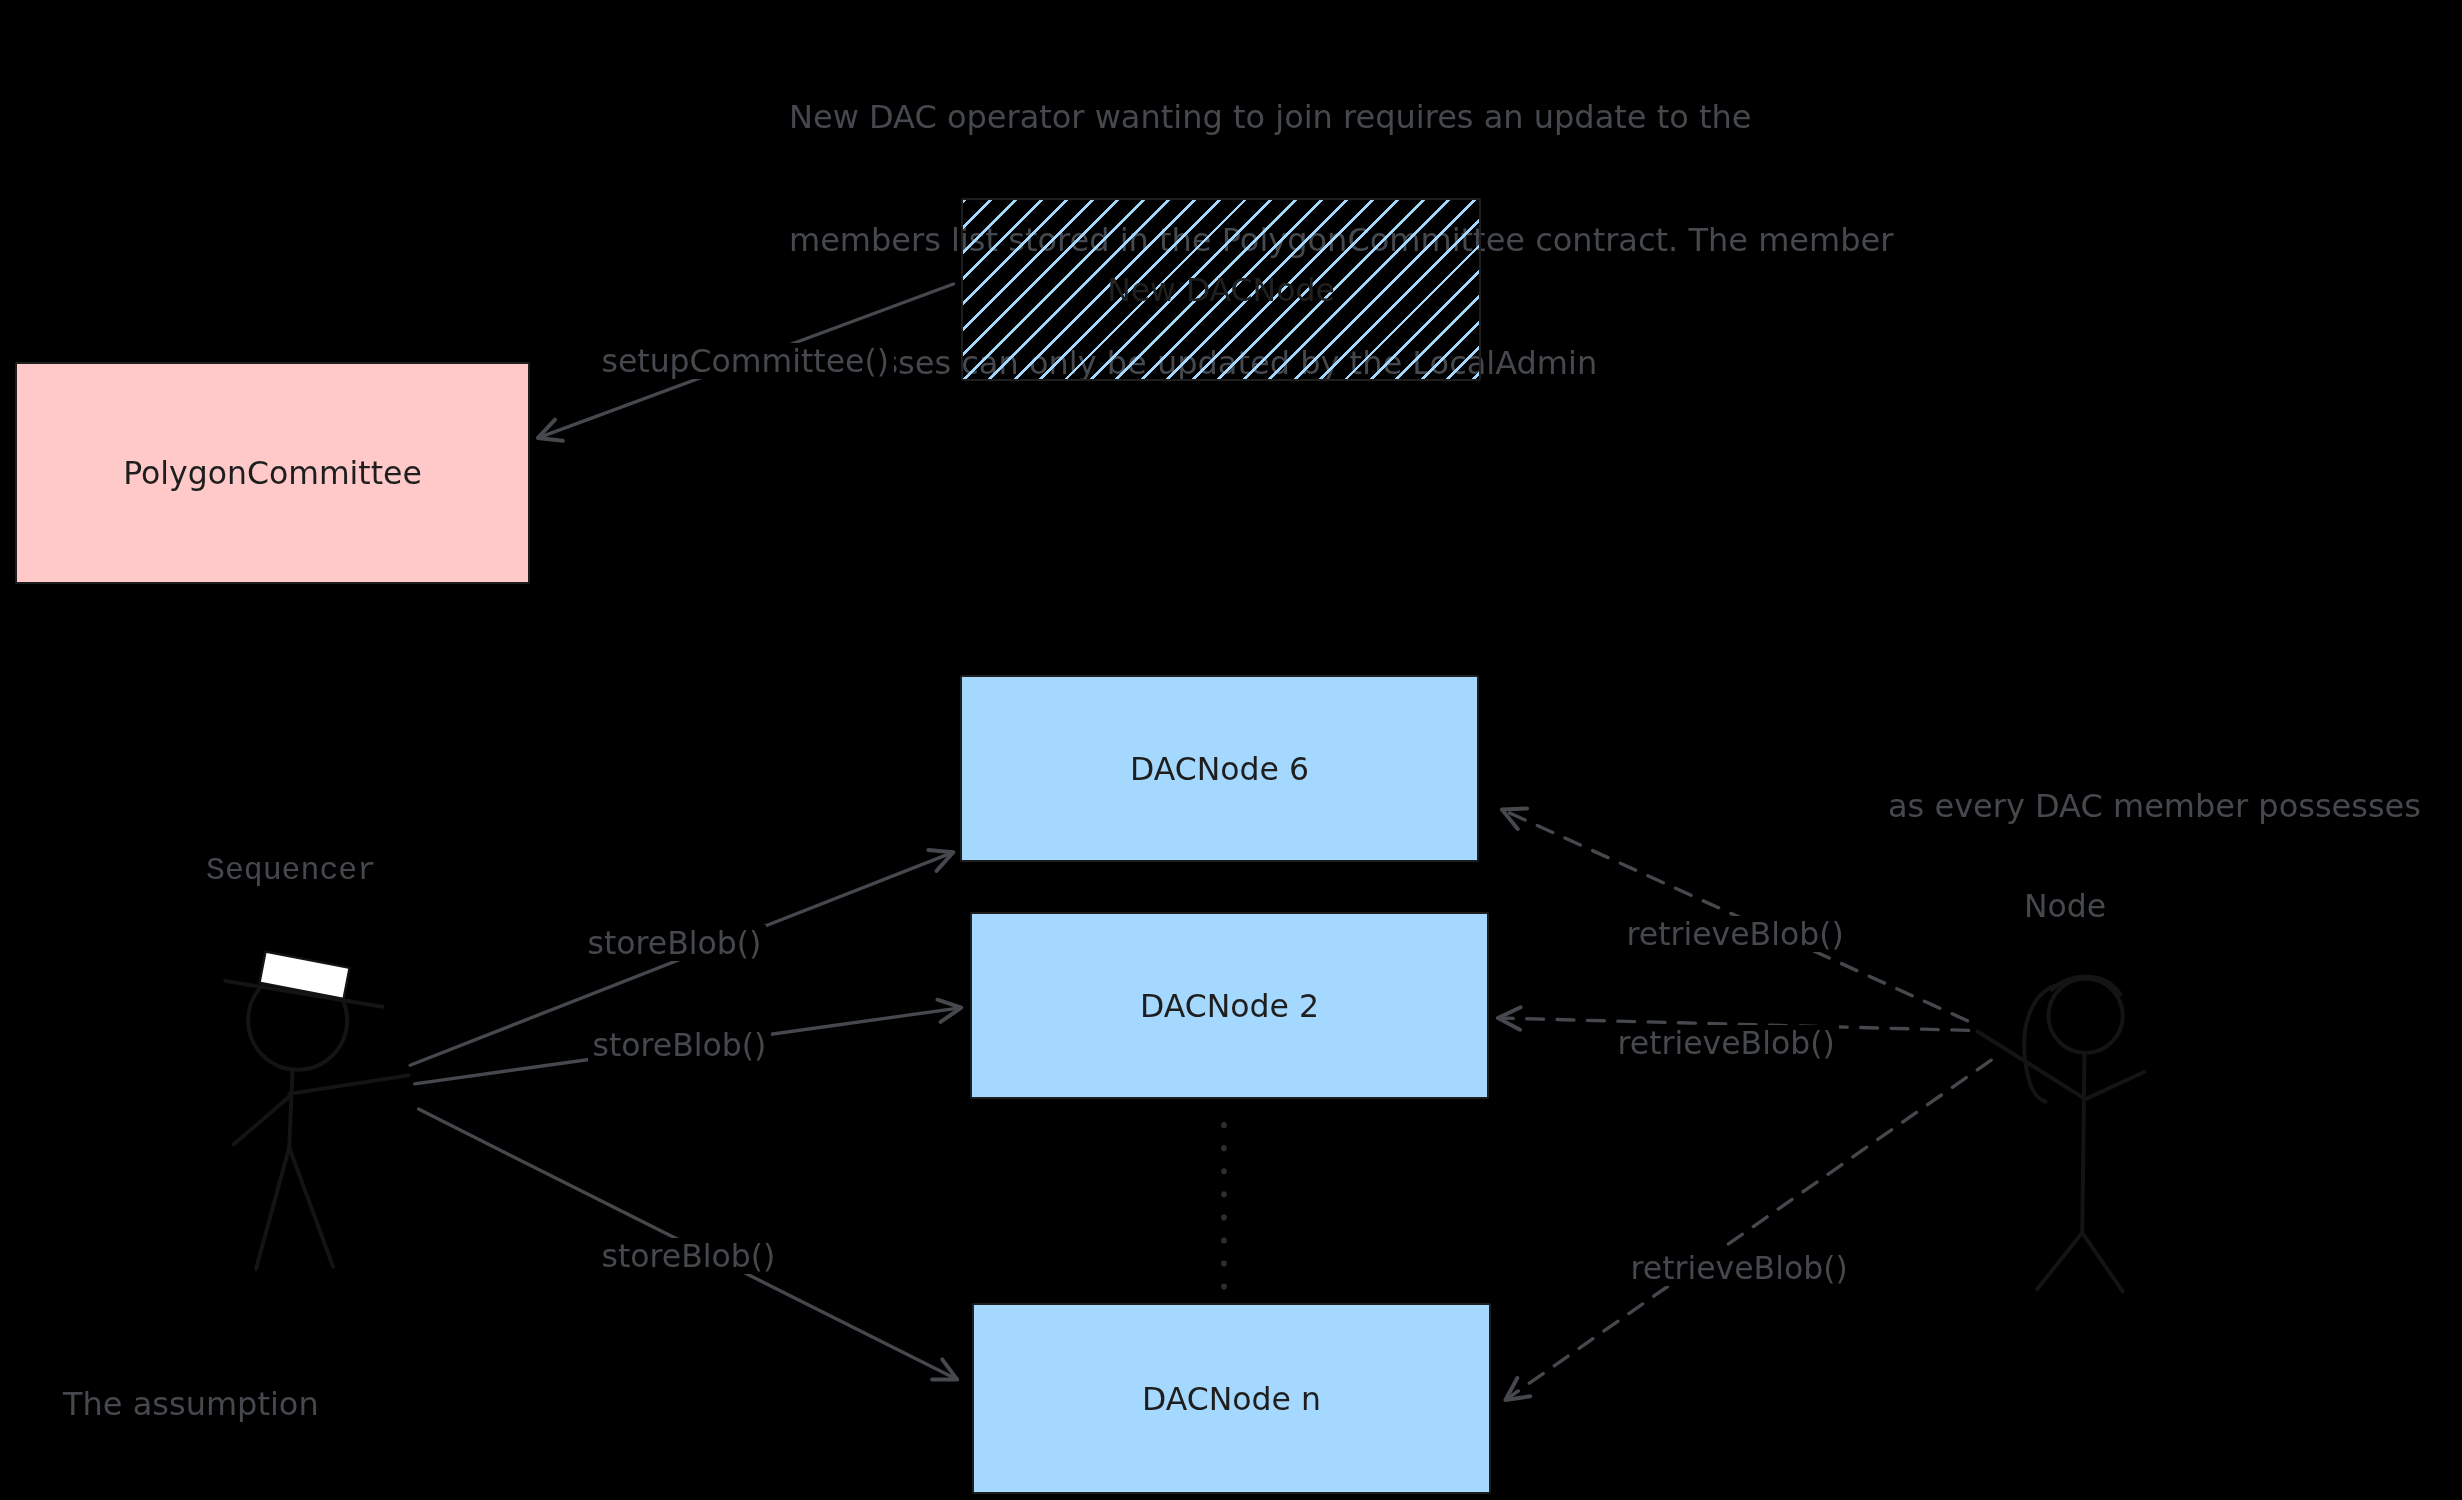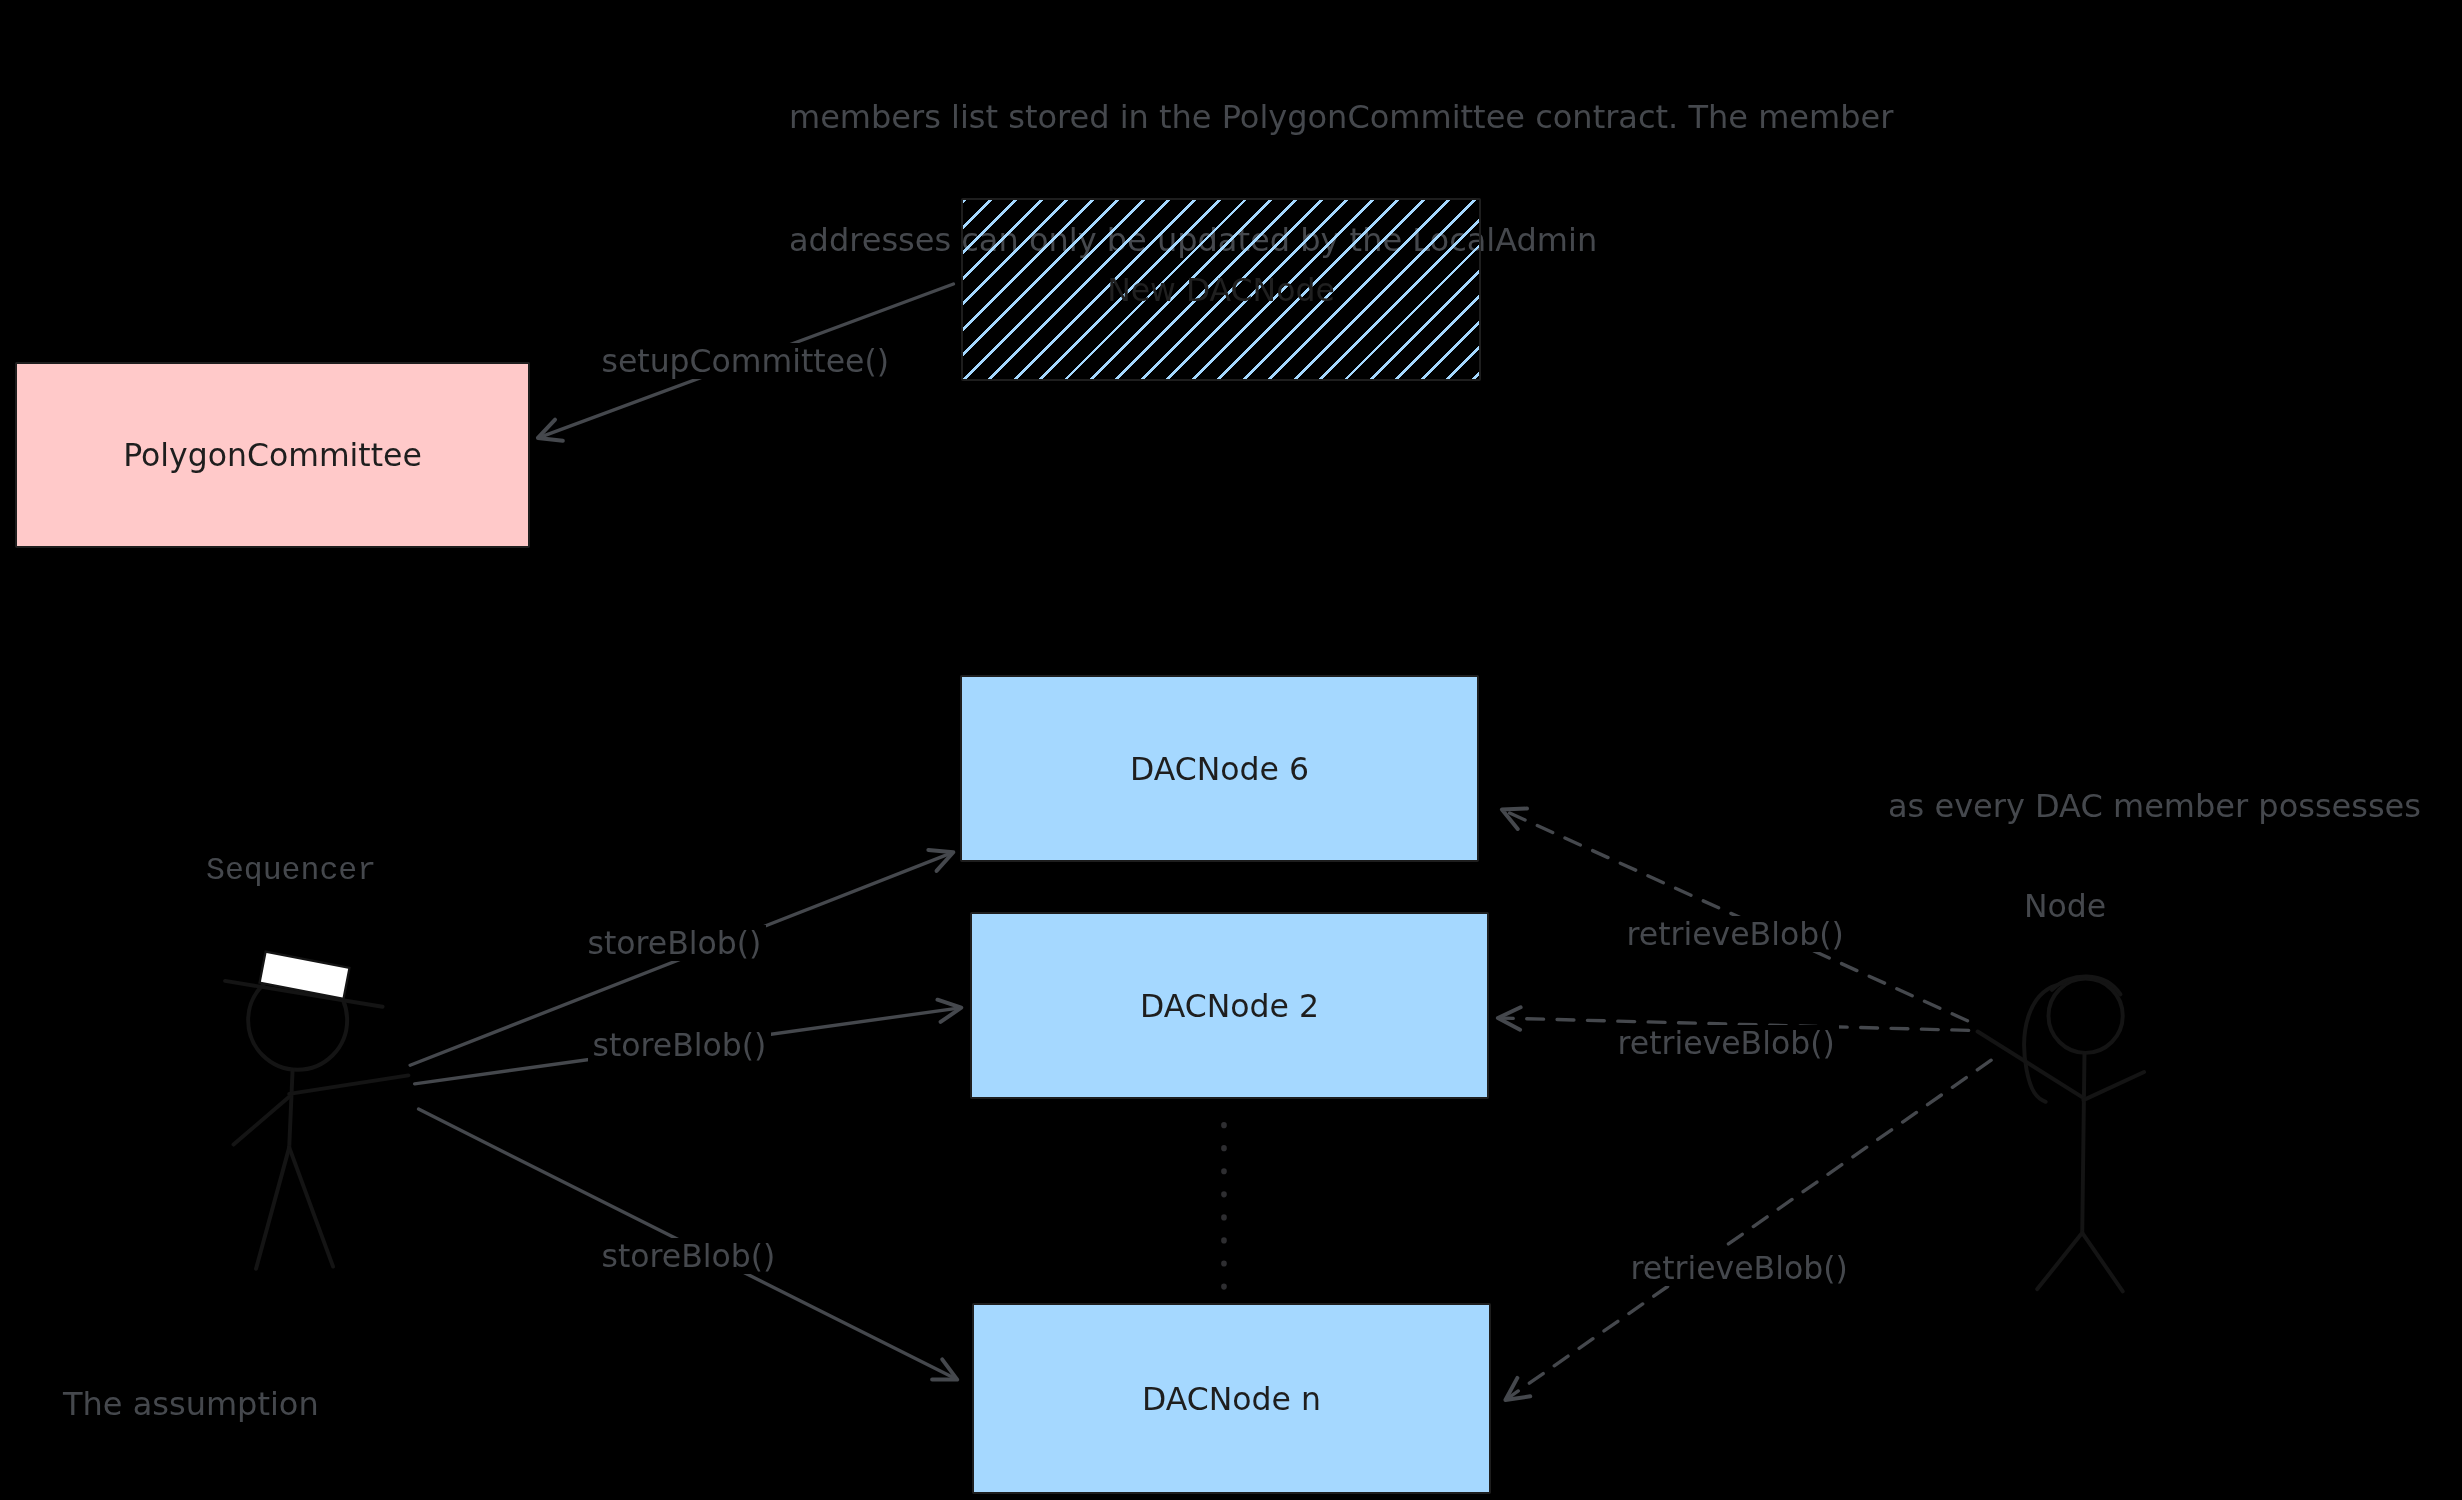--- a/index.html
+++ b/index.html
@@ -113,35 +113,36 @@
       <path d="M 3648,1760 C 3680,1728 3742,1726 3770,1768"></path>
       <line x1="3706" y1="1872" x2="3702" y2="2192"></line>
       <line x1="3704" y1="1952" x2="3516" y2="1834"></line>
       <line x1="3704" y1="1956" x2="3812" y2="1906"></line>
       <line x1="3702" y1="2192" x2="3622" y2="2292"></line>
       <line x1="3702" y1="2192" x2="3774" y2="2296"></line>
     </g>
   </svg>
 
   <div class="note" style="left:789px;top:14.6px;">
+    <div>New DAC operator wanting to join requires an update to the</div>
     <div>members list stored in the PolygonCommittee contract. The member</div>
     <div>addresses can only be updated by the LocalAdmin</div>
   </div>
 
   <div class="note" style="left:1888px;top:704px;">
     <div>as every DAC member possesses</div>
   </div>
 
   <div class="note" style="left:63px;top:1302px;">
     <div>The assumption</div>
     
     
   </div>
 
-  <div class="box pink" style="left:15px;top:362px;width:515px;height:186px;">
+  <div class="box pink" style="left:15px;top:362px;width:515px;height:222px;">
     <div class="box-line">PolygonCommittee</div>
   </div>
 
   <div class="box hatched" style="left:961px;top:198px;width:520px;height:183px;">
     <div class="box-line">New DAC</div>
     <div class="box-line">Node</div>
   </div>
 
   <div class="box blue" style="left:960px;top:675px;width:519px;height:187px;">
     <div class="box-line">DAC</div>

